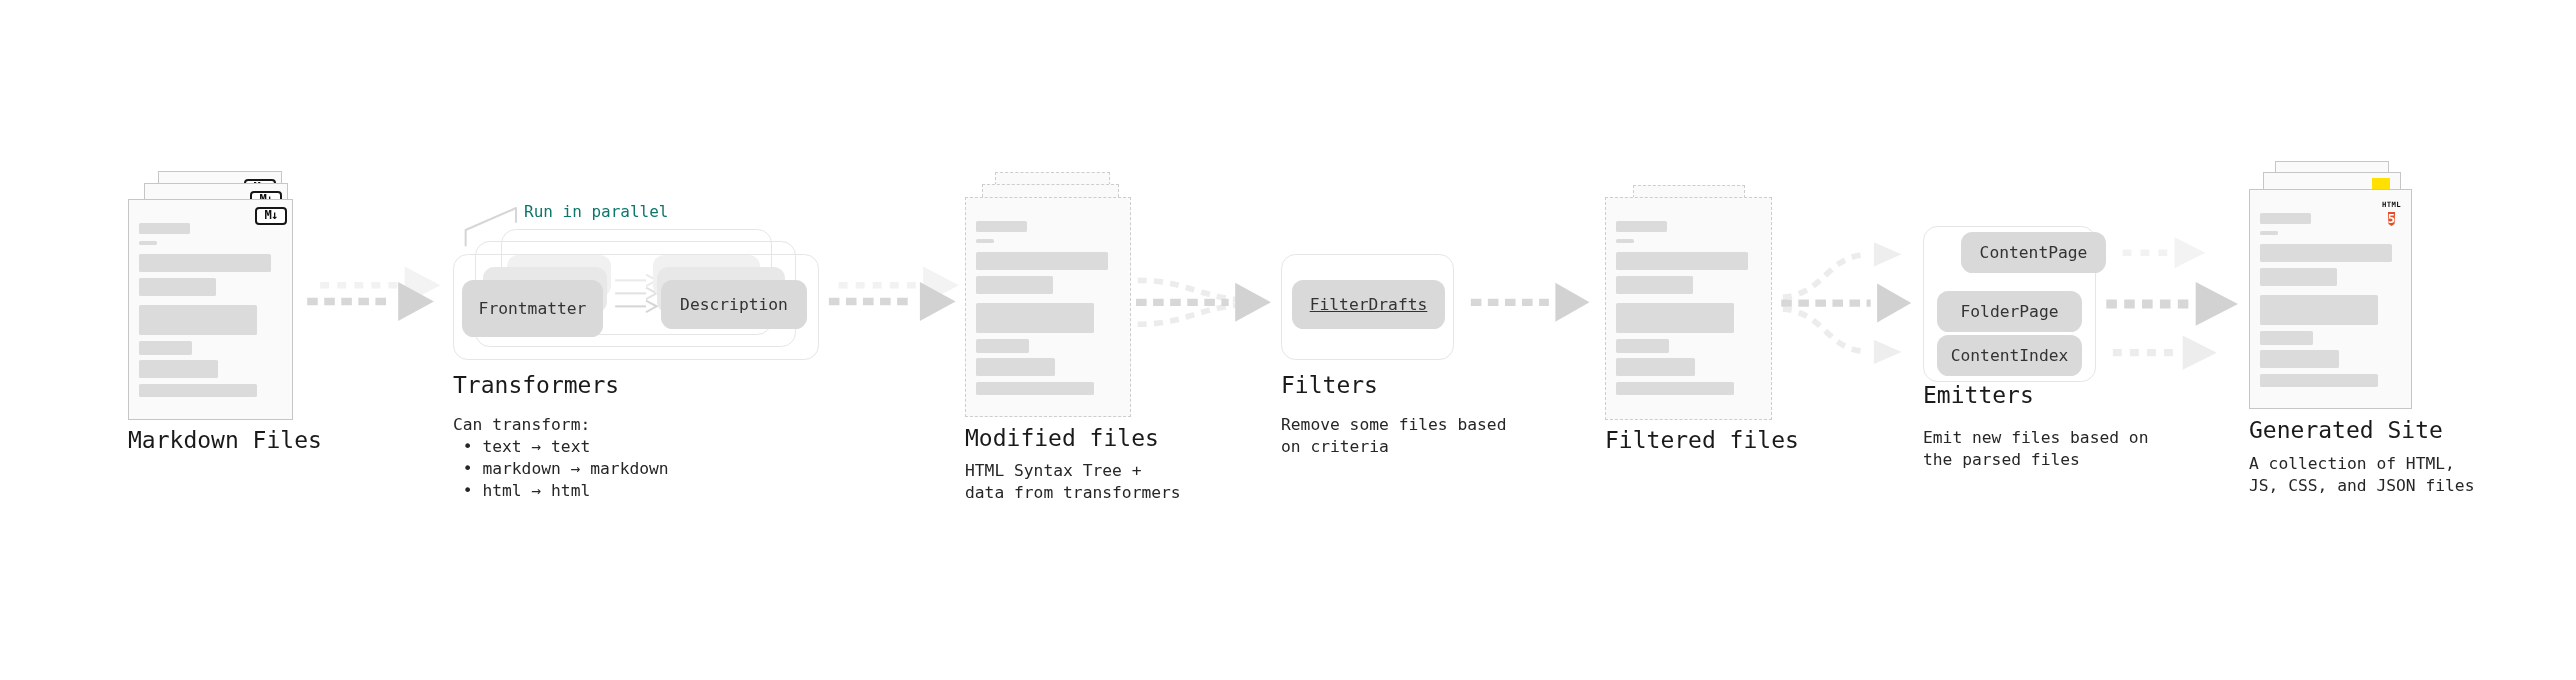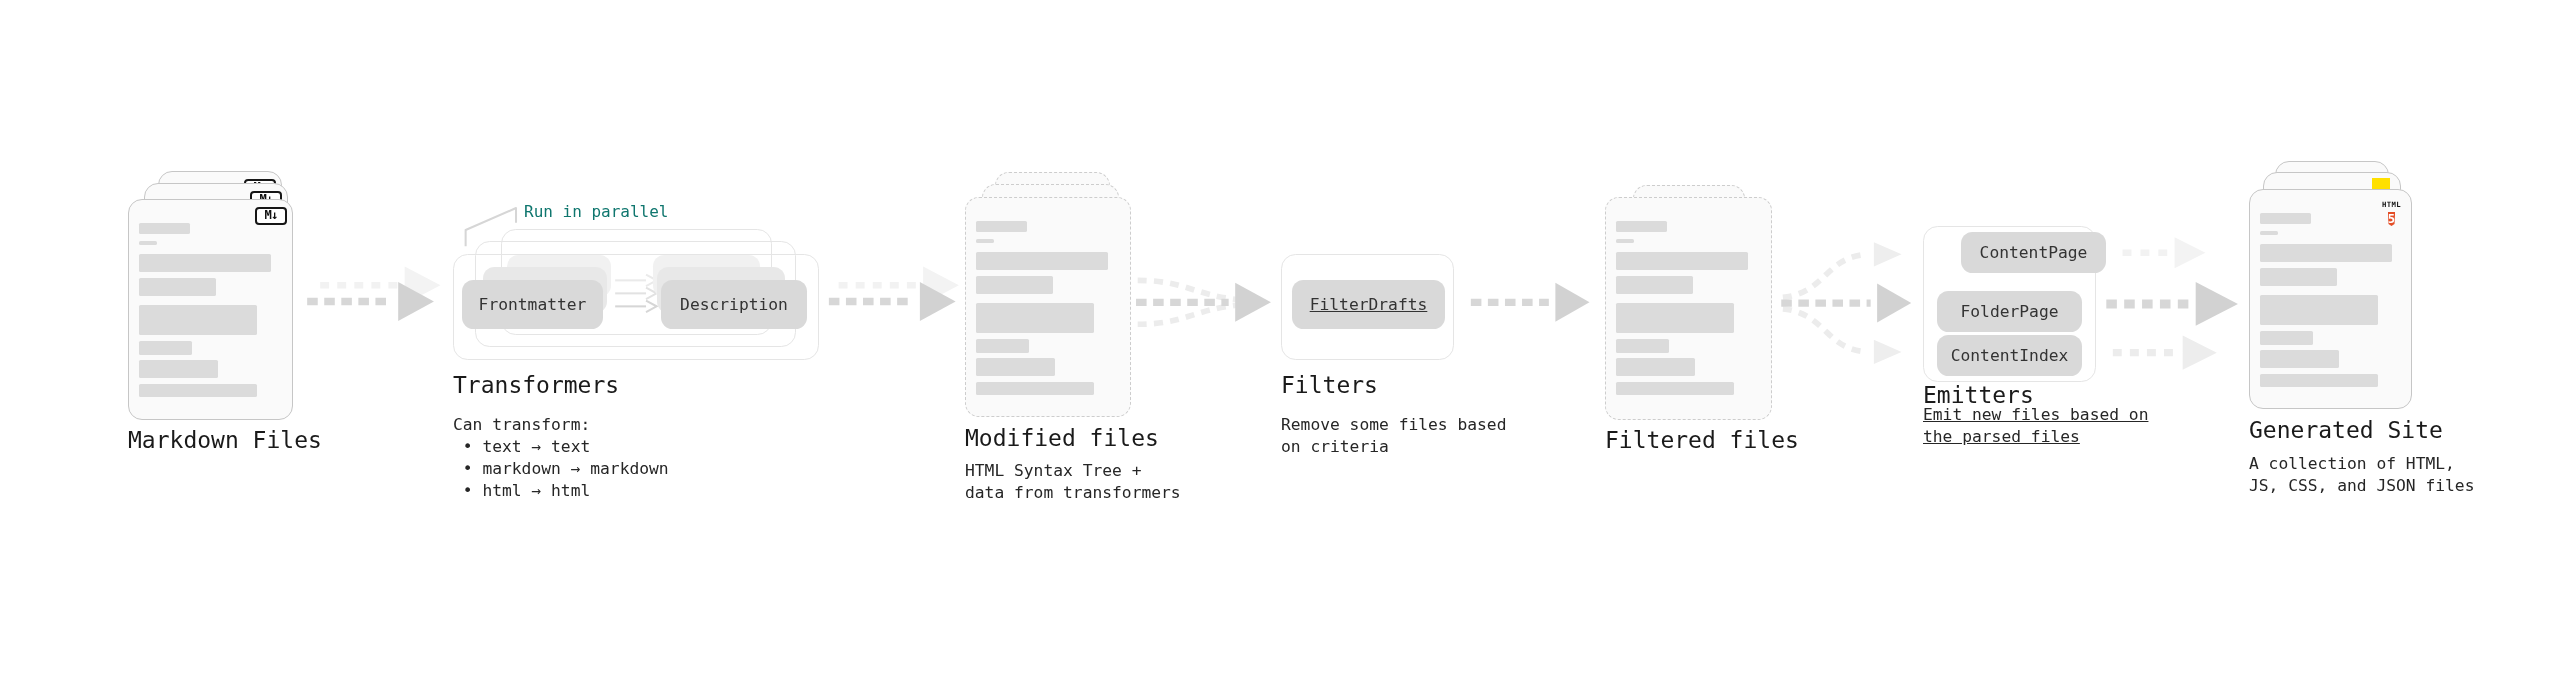--- a/index.html
+++ b/index.html
@@ -1,21 +1,21 @@
 <!DOCTYPE html>
 <html style="font-size:13px"><head>
 <meta charset="utf-8">
 <style>
   html,body{margin:0;padding:0;background:#ffffff;}
   #canvas{
     position:relative; width:2576px; height:681px; background:#ffffff;
     font-family:"DejaVu Sans Mono","Liberation Mono",monospace; overflow:hidden;
   }
   #arrows{position:absolute;left:0;top:0;z-index:1;}
-  .doc{position:absolute;background:#fafafa;border:1.6px solid #c6c6c6;border-radius:14px;box-sizing:border-box;z-index:2;}
+  .doc{position:absolute;background:#fafafa;border:1.6px solid #c6c6c6;border-radius:0;box-sizing:border-box;z-index:2;}
   .doc.dashed{border:1.6px dashed #cdcdcd;}
   .bars{position:absolute;left:0;top:0;right:0;}
   .bars i{display:block;background:#dbdbdb;border-radius:1.6px;}
   .bars i:nth-child(1){width:51px;height:10.6px;margin:23px 0 0 9.8px;}
   .bars i:nth-child(2){width:18px;height:4.1px;margin:7.3px 0 0 9.8px;}
   .bars i:nth-child(3){width:132px;height:18px;margin:9px 0 0 9.8px;}
   .bars i:nth-child(4){width:77px;height:18px;margin:6.5px 0 0 9.8px;}
   .bars i:nth-child(5){width:118px;height:30px;margin:8.1px 0 0 9.8px;}
   .bars i:nth-child(6){width:53px;height:14px;margin:6.5px 0 0 9.8px;}
   .bars i:nth-child(7){width:79px;height:18px;margin:4.9px 0 0 9.8px;}
@@ -138,21 +138,21 @@
     <div class="title" style="left:128px;top:427px;">Markdown Files</div>
   </div>
 
   <div>
     <div class="note" style="left:524px;top:202px;">Run in parallel</div>
     <div class="frame" style="left:501px;top:229px;width:271px;height:106px;"></div>
     <div class="frame" style="left:475px;top:241px;width:321px;height:106px;"></div>
     <div class="frame" style="left:453px;top:254px;width:366px;height:106px;"></div>
     <div class="pill ghost2" style="left:507px;top:255px;width:104px;height:42px;"></div>
     <div class="pill ghost1" style="left:483px;top:267px;width:124px;height:46px;"></div>
-    <div class="pill" style="left:462px;top:280px;width:141px;height:49px;">Frontmatter</div>
+    <div class="pill" style="left:462px;top:280px;width:141px;height:57px;">Frontmatter</div>
     <div class="pill ghost2" style="left:653px;top:255px;width:107px;height:42px;"></div>
     <div class="pill ghost1" style="left:657px;top:267px;width:128px;height:46px;"></div>
     <div class="pill" style="left:661px;top:280px;width:146px;height:49px;">Description</div>
     <div class="title" style="left:453px;top:372px;">Transformers</div>
     <div class="desc" style="left:453px;top:414px;">Can transform:
  • text → text
  • markdown → markdown
  • html → html</div>
   </div>
 
@@ -200,21 +200,21 @@
     </div>
     <div class="title" style="left:1605px;top:427px;">Filtered files</div>
   </div>
 
   <div>
     <div class="frame" style="left:1923px;top:226px;width:173px;height:156px;"></div>
     <div class="pill" style="left:1937px;top:232px;width:145px;height:41px;margin-left:24px;">ContentPage</div>
     <div class="pill" style="left:1937px;top:284px;width:145px;height:41px;margin-top:7px;">FolderPage</div>
     <div class="pill" style="left:1937px;top:335px;width:145px;height:41px;">ContentIndex</div>
     <div class="title" style="left:1923px;top:382px;">Emitters</div>
-    <div class="desc" style="left:1923px;top:404px;text-decoration:underline;">Emit new files based on
+    <div class="desc" style="left:1923px;top:427px;">Emit new files based on
 the parsed files</div>
   </div>
 
   <div>
     <div class="doc" style="left:2275px;top:161px;width:114px;height:228px;">
       <span class="css-badge">
         <span class="word">CSS</span>
         <span class="bar"></span>
       </span>
     </div>

